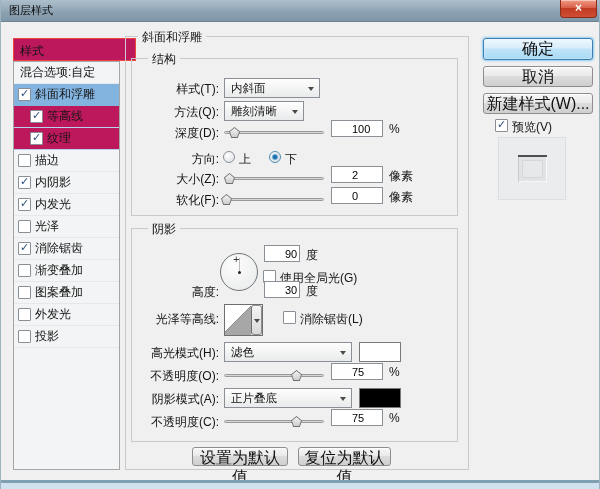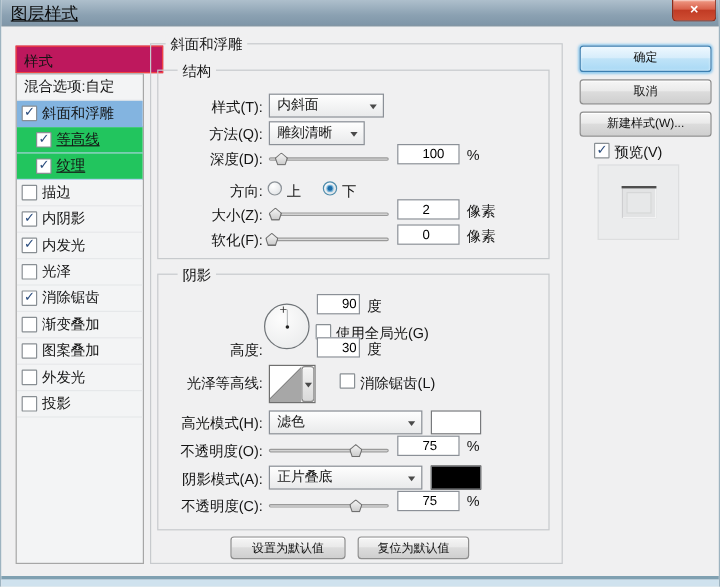--- a/index.html
+++ b/index.html
@@ -3,39 +3,39 @@
 <meta charset="utf-8">
 <style>
   * { margin:0; padding:0; box-sizing:border-box; }
   html,body { background:#dfe6ea; }
   body { font-family:"Liberation Sans","DejaVu Sans",sans-serif; color:#141414; }
   .dialog { position:relative; width:600px; height:489px; background:#f0f0f1; overflow:hidden;
             border-left:1px solid #9db3c0; border-right:1px solid #9db3c0; }
   
   .titlebar { position:absolute; left:0; top:0; width:600px; height:22px;
               background:linear-gradient(#aebfcc,#8ba1b2 60%,#7f96a8); border-bottom:1px solid #6e8494; }
-  .titlebar .title { position:absolute; left:8px; top:3px; font-size:14px; color:#0a0a0a;text-decoration:underline; }
+  .titlebar .title { position:absolute; left:8px; top:3px; font-size:11px; color:#0a0a0a; }
   .close-btn { position:absolute; right:2px; top:0; width:37px; height:18px; text-align:center;
                background:linear-gradient(#f09a86,#d9604a 45%,#c13b24 50%,#cf4e33); color:#fff;
                font-size:12px; font-weight:bold; line-height:17px; border:1px solid #8e2b18;
                border-top:none; border-radius:0 0 4px 4px; box-shadow:inset 0 1px 0 rgba(255,255,255,.45); cursor:pointer; }
   
   .frame-bottom-line { position:absolute; left:0; bottom:6px; width:600px; height:3px; background:#7fa0b1; }
   .frame-bottom-fill { position:absolute; left:0; bottom:0; width:600px; height:6px; background:#cfe2ee; }
 
   
   .styles-header { position:absolute; left:12px; top:38px; width:123px; height:23px;
                    border:1px solid #ef4444; background:#be185d; }
   .styles-header span { display:block; padding:4px 0 0 6px; font-size:12px; }
   .styles-list { position:absolute; left:12px; top:61px; width:107px; height:409px;
                  border:1px solid #a6a6a6; background:#f3f4f5; overflow:hidden; }
   .style-item { position:relative; height:22px; display:flex; align-items:center;
                 border-bottom:1px solid #e6e8ea; padding-left:4px; cursor:pointer; }
   .style-item.sel-primary { background:#83b4e0; border-bottom-color:#83b4e0; }
-  .style-item.sel-secondary { background:#22c55e; border-bottom-color:#b5d3ec;text-decoration:underline; }
+  .style-item.sel-secondary { background:#be185d; border-bottom-color:#b5d3ec; }
   .style-item.indent { padding-left:16px; }
   .item-label { font-size:12px; margin-left:4px; white-space:nowrap; }
   .style-item.no-cb .item-label { margin-left:2px; }
 
   
   .checkbox { position:relative; width:13px; height:13px; background:#fff; border:1px solid #898f94;
               border-radius:1px; flex:0 0 13px; display:inline-block; }
   .checkbox.checked::after { content:"✓"; position:absolute; left:1px; top:-2px; font-size:11px;
                              font-weight:bold; color:#2b4d7e; }
   .abs-cb { position:absolute; }
@@ -81,21 +81,21 @@
              background:#fff; cursor:pointer; }
   .contour .pic { position:absolute; left:0; top:0; width:26px; height:30px;
                   background:linear-gradient(135deg,#ffffff 47%,#6e6e6e 48.5%,#a7a7a7 50%); }
   .contour .btn { position:absolute; right:0; top:0; width:11px; height:30px; border-left:1px solid #6f6f6f;
                   background:linear-gradient(#f4f4f4,#d9d9d9); }
   .contour .btn .dd-arrow { right:1.5px; top:13px; }
 
   .swatch { position:absolute; width:42px; height:20px; border:1px solid #77797c; cursor:pointer; }
 
   
-  .btn { position:absolute; border:1px solid #8e8e8e; border-radius:3px; font-size:10px; text-align:center;
+  .btn { position:absolute; border:1px solid #8e8e8e; border-radius:3px; font-size:16px; text-align:center;
          background:linear-gradient(#f6f6f6,#eaeaea 45%,#dcdcdc 50%,#cfcfcf); cursor:pointer;
          box-shadow:inset 0 1px 0 #fff; color:#111; }
   .btn-default { background:linear-gradient(#eef8ff,#d7edfb 45%,#bfe3f8 50%,#a9d9f5);
                  border-color:#3c7fb1; box-shadow:0 0 2px 1px #93cbee, inset 0 0 2px #e8f6ff; }
   .btn span { display:block; line-height:19px; }
   .btn-ok span { line-height:20px; }
 
   
   .preview-thumb { position:absolute; left:497px; top:137px; width:68px; height:63px;
                    background:#ebeced; border:1px solid #dddedf; }

